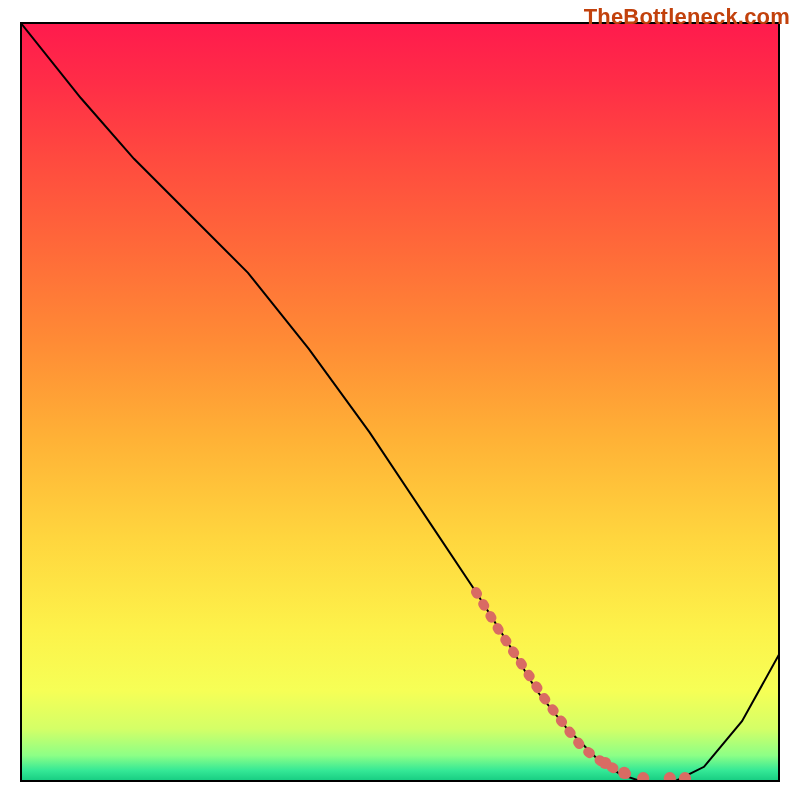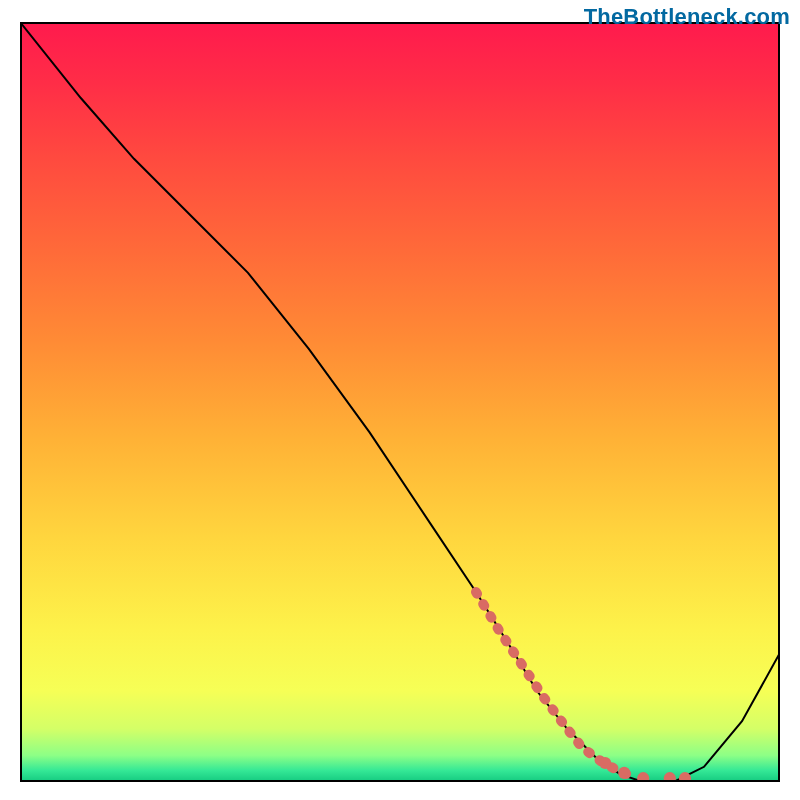--- a/index.html
+++ b/index.html
@@ -15,21 +15,21 @@
     width: 800px;
     height: 800px;
     background: #fff;
   }
   .watermark {
     position: absolute;
     top: 4px;
     right: 10px;
     font-size: 22px;
     font-weight: 600;
-    color: #0369a1;
+    color: #c2410c;
     letter-spacing: 0.2px;
     z-index: 5;
     user-select: none;
   }
   .plot-area {
     position: absolute;
     left: 20px;
     top: 22px;
     width: 760px;
     height: 760px;

